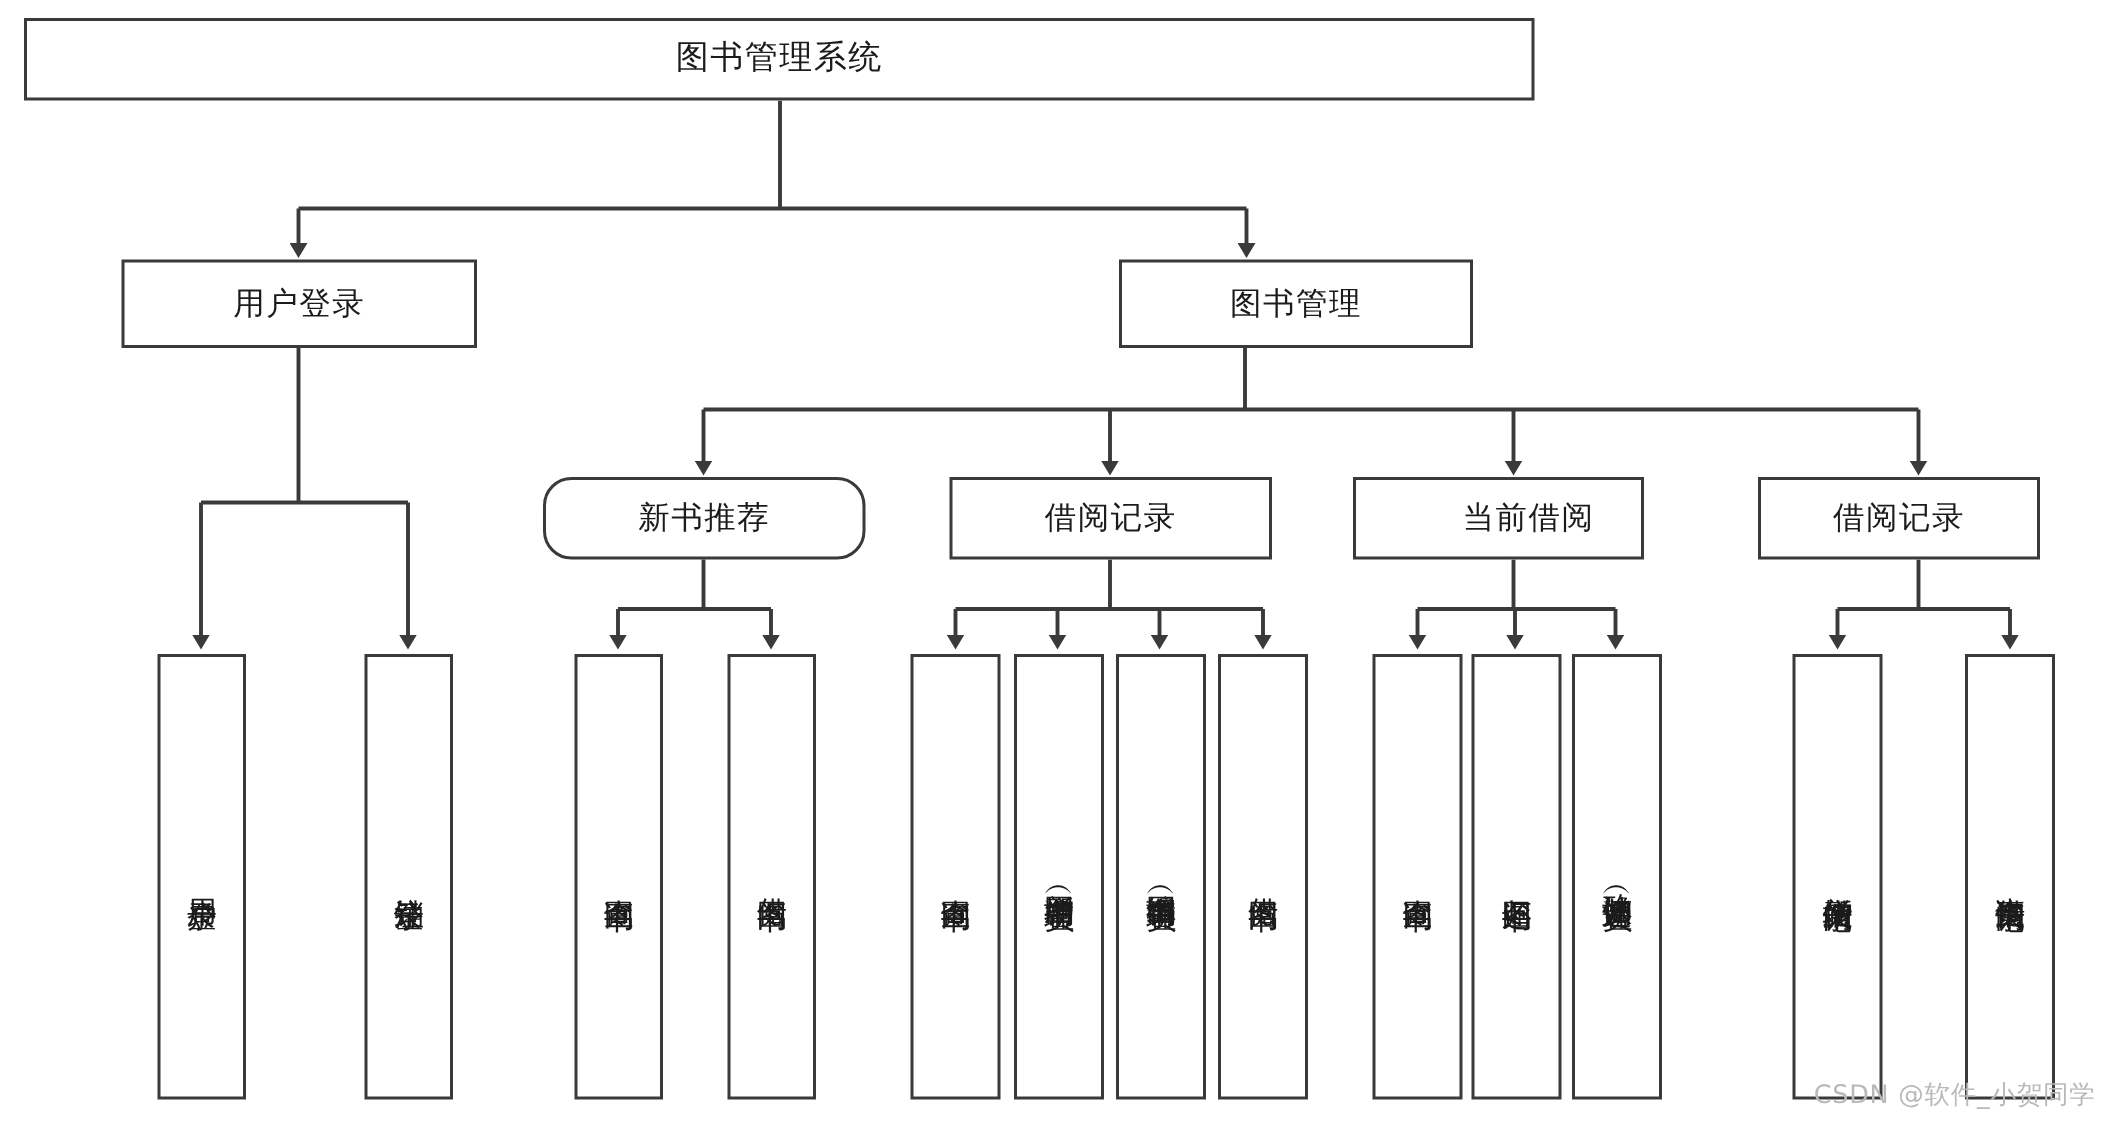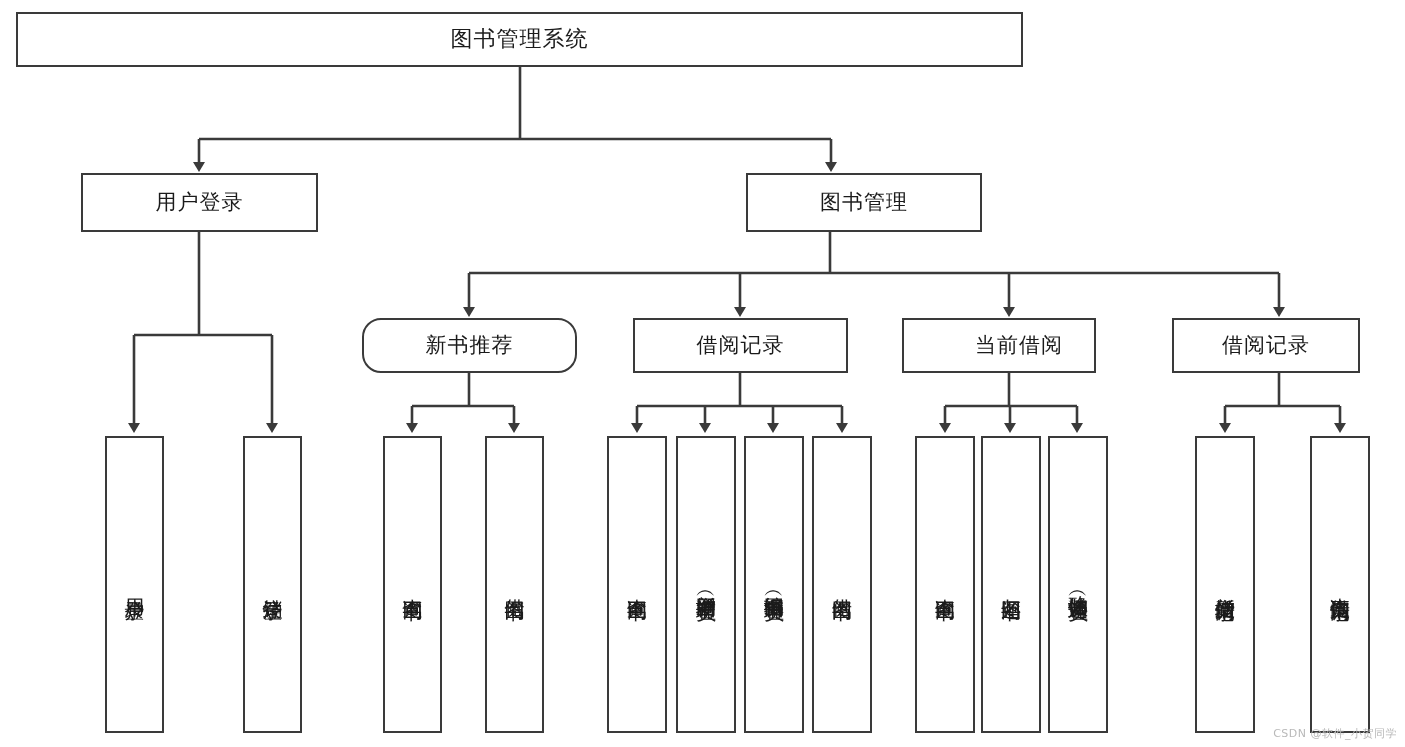--- a/index.html
+++ b/index.html
@@ -50,21 +50,21 @@
     display:block;
     text-align:center;
   }
   .node.root{
     font-size:22px;
   }
   #watermark{
     position:absolute;
     right:8px;
     bottom:6px;
-    font-size:11px;
+    font-size:17px;
     color:#b9b9b9;
     letter-spacing:0.5px;
     white-space:nowrap;
     user-select:none;
   }
 </style>
 </head>
 <body>
 
 <div id="canvas">

